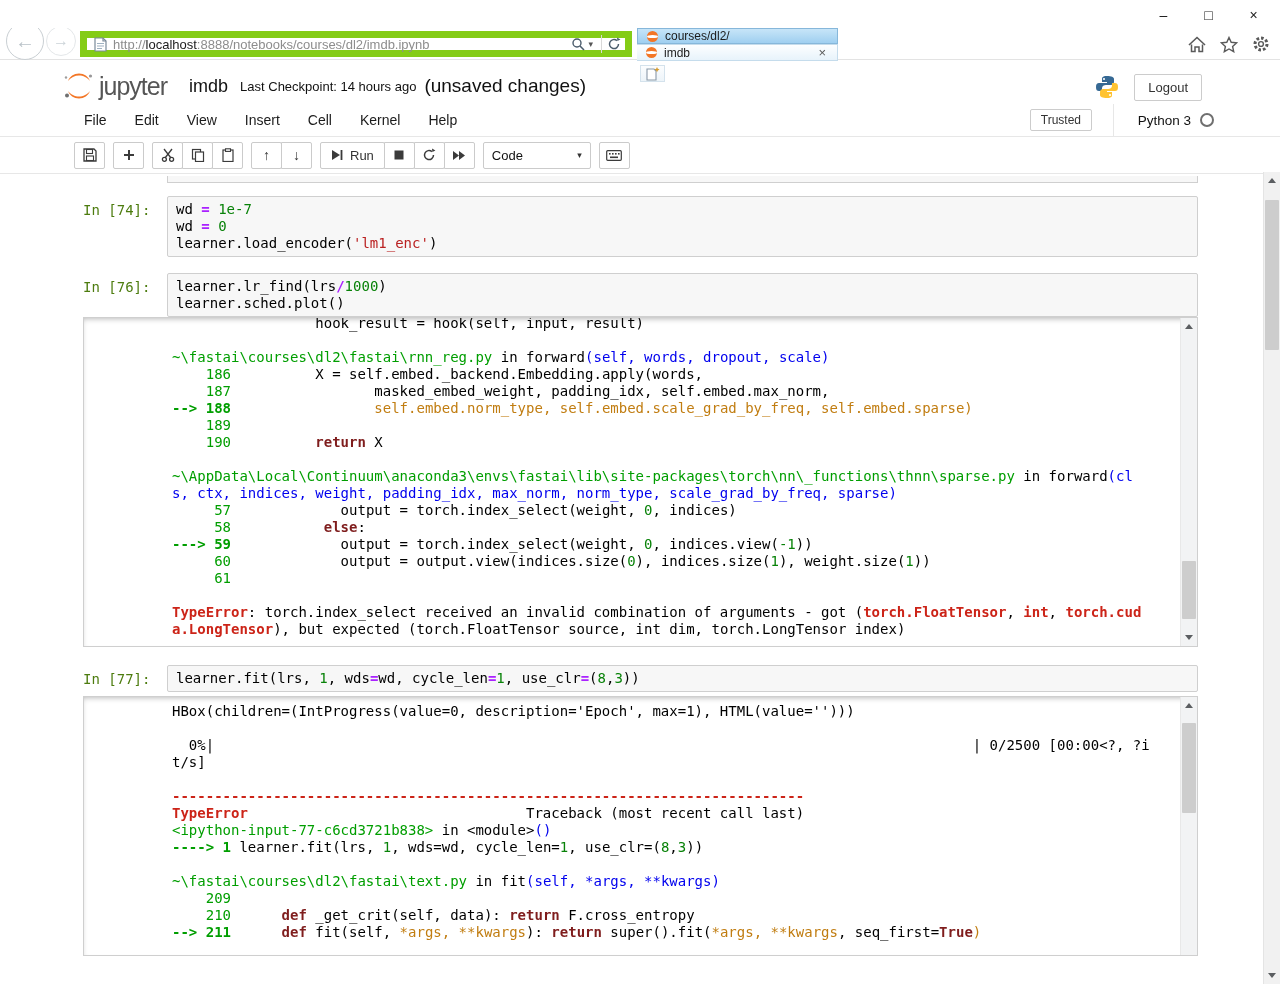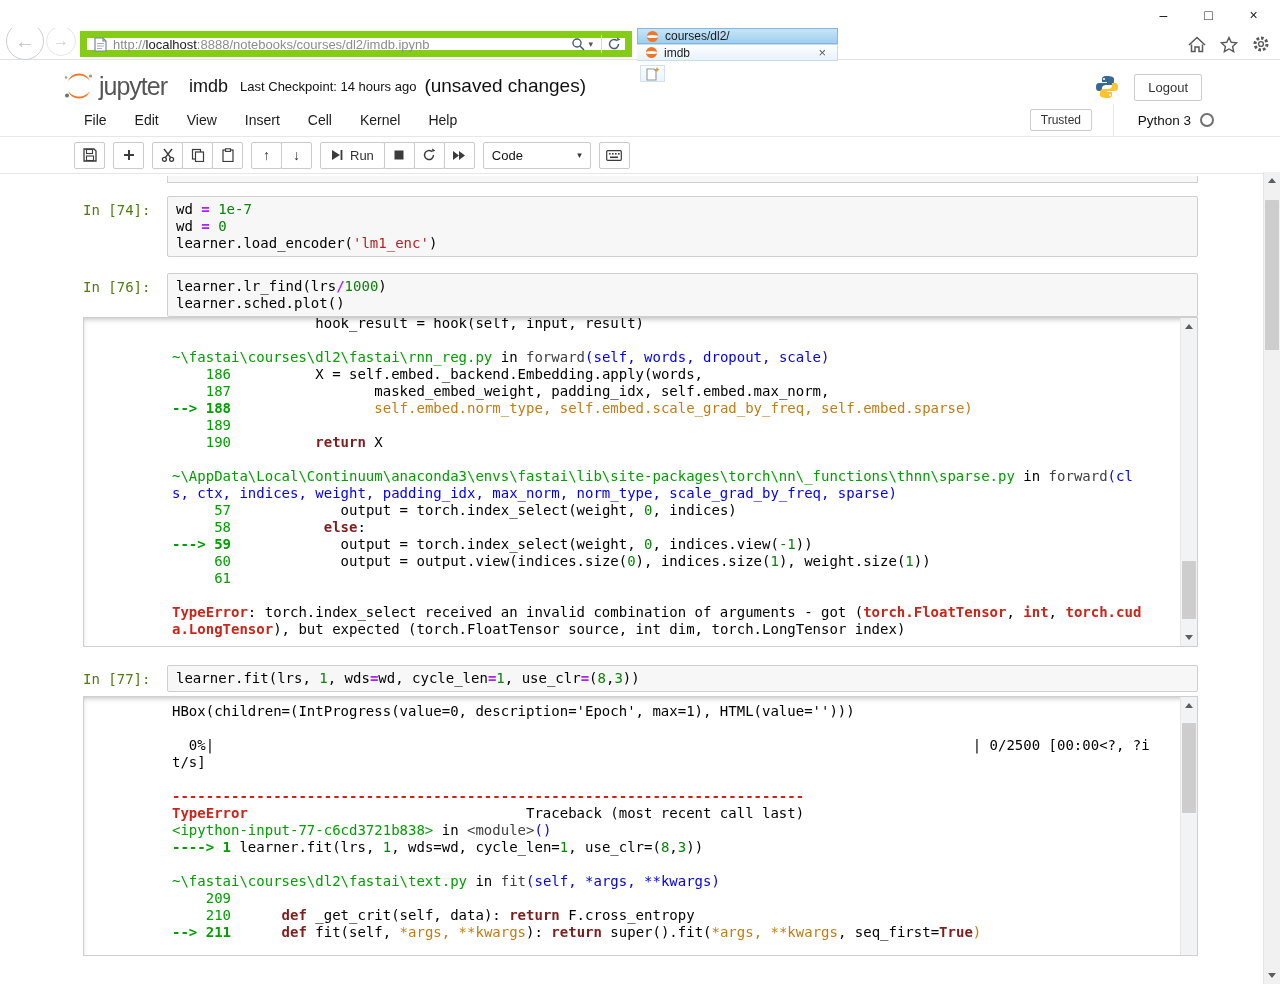--- a/index.html
+++ b/index.html
@@ -93,21 +93,21 @@
   .cm-line{min-height:17px;white-space:pre;overflow:hidden;}
 
   
   .t-pl{color:#000;}
   .t-kw{color:#7f1d1d;font-weight:bold;}
   .t-num{color:#088208;}
   .t-op{color:#AA22FF;font-weight:bold;}
   .t-str{color:#BA2121;}
   .t-grn{color:#009E00;}
   .t-grnb{color:#009E00;font-weight:bold;}
-  .t-cyn{color:#404040;}
+  .t-cyn{color:#000000;}
   .t-blu{color:#0000EE;}
   .t-red{color:#CC2418;font-weight:bold;}
   .t-org{color:#C17D11;}
 
   
   .vscroll{position:absolute;top:0;right:0;bottom:0;width:17px;background:#F2F3F4;border-left:1px solid #E8E8E8;}
   .vscroll .arrow{position:absolute;left:0;width:16px;height:17px;display:flex;align-items:center;justify-content:center;}
   .arrow.up{top:0;} .arrow.down{bottom:0;}
   .tri-up{width:0;height:0;border-left:4px solid transparent;border-right:4px solid transparent;border-bottom:5px solid #5B5E61;}
   .tri-down{width:0;height:0;border-left:4px solid transparent;border-right:4px solid transparent;border-top:5px solid #5B5E61;}

